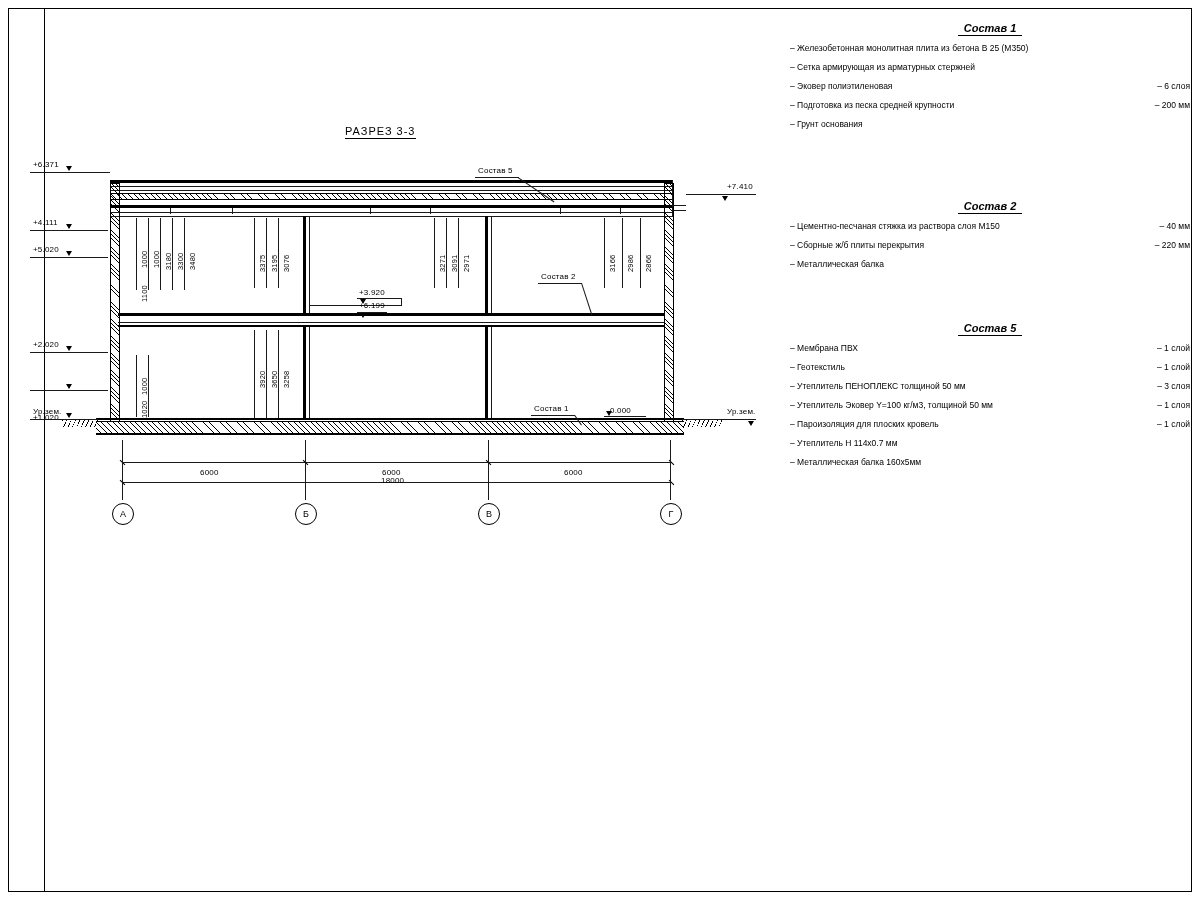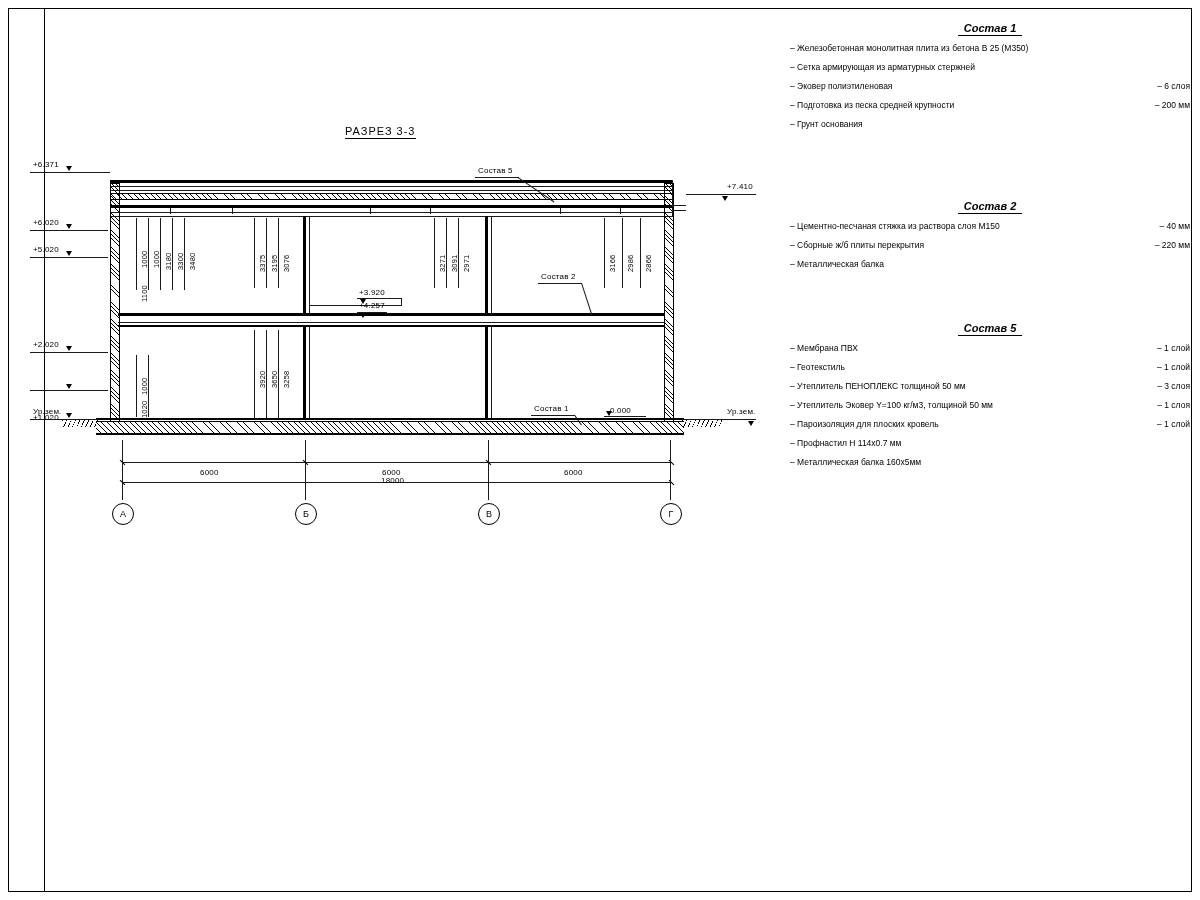--- a/index.html
+++ b/index.html
@@ -196,21 +196,21 @@
     <div class="ln" style="left:232px;top:208px;width:1px;height:6px;"></div>
     <div class="ln" style="left:370px;top:208px;width:1px;height:6px;"></div>
     <div class="ln" style="left:430px;top:208px;width:1px;height:6px;"></div>
     <div class="ln" style="left:560px;top:208px;width:1px;height:6px;"></div>
     <div class="ln" style="left:620px;top:208px;width:1px;height:6px;"></div>
 
     <div class="txt" style="left:33px;top:160px;">+6.371</div>
     <div class="ln" style="left:30px;top:172px;width:80px;height:1px;"></div>
     <div class="lvl-arrow" style="left:66px;top:166px;"></div>
 
-    <div class="txt" style="left:33px;top:218px;">+6.020</div>
+    <div class="txt" style="left:33px;top:218px;">+4.111</div>
     <div class="ln" style="left:30px;top:230px;width:78px;height:1px;"></div>
     <div class="lvl-arrow" style="left:66px;top:224px;"></div>
 
     <div class="txt" style="left:33px;top:245px;">+5.020</div>
     <div class="ln" style="left:30px;top:257px;width:78px;height:1px;"></div>
     <div class="lvl-arrow" style="left:66px;top:251px;"></div>
 
     <div class="txt" style="left:33px;top:340px;">+2.020</div>
     <div class="ln" style="left:30px;top:352px;width:78px;height:1px;"></div>
     <div class="lvl-arrow" style="left:66px;top:346px;"></div>
@@ -228,21 +228,21 @@
     <div class="lvl-arrow" style="left:722px;top:196px;"></div>
 
     <div class="txt" style="left:727px;top:407px;">Ур.зем.</div>
     <div class="ln" style="left:714px;top:419px;width:42px;height:1px;"></div>
     <div class="lvl-arrow" style="left:748px;top:421px;"></div>
 
     <div class="txt" style="left:359px;top:288px;">+3.920</div>
     <div class="ln" style="left:357px;top:298px;width:44px;height:1px;"></div>
     <div class="lvl-arrow" style="left:360px;top:299px;"></div>
 
-    <div class="txt" style="left:359px;top:301px;">+4.257</div>
+    <div class="txt" style="left:359px;top:301px;">+6.199</div>
     <div class="ln" style="left:357px;top:312px;width:30px;height:1px;"></div>
     <div class="lvl-arrow" style="left:360px;top:313px;"></div>
 
     <div class="txt" style="left:610px;top:406px;">0.000</div>
     <div class="ln" style="left:604px;top:416px;width:42px;height:1px;"></div>
     <div class="lvl-arrow" style="left:606px;top:411px;"></div>
 
     <div class="txt" style="left:478px;top:166px;">Состав 5</div>
     <div class="ln" style="left:475px;top:177px;width:44px;height:1px;"></div>
     <div class="ln" style="left:518px;top:177px;width:44px;height:1px;transform:rotate(34deg);transform-origin:0 0;"></div>
@@ -384,21 +384,21 @@
       </div>
       <div class="spec-row">
         <div class="t">– Утеплитель Эковер Y=100 кг/м3, толщиной 50 мм</div>
         <div class="v">– 1 слоя</div>
       </div>
       <div class="spec-row">
         <div class="t">– Пароизоляция для плоских кровель</div>
         <div class="v">– 1 слой</div>
       </div>
       <div class="spec-row">
-        <div class="t">– Профнастил Н 114х0.7 мм</div>
+        <div class="t">– Утеплитель Н 114х0.7 мм</div>
         <div class="v"></div>
       </div>
       <div class="spec-row">
         <div class="t">– Металлическая балка 160х5мм</div>
         <div class="v"></div>
       </div>
     </div>
   </div>
 
 </div>

